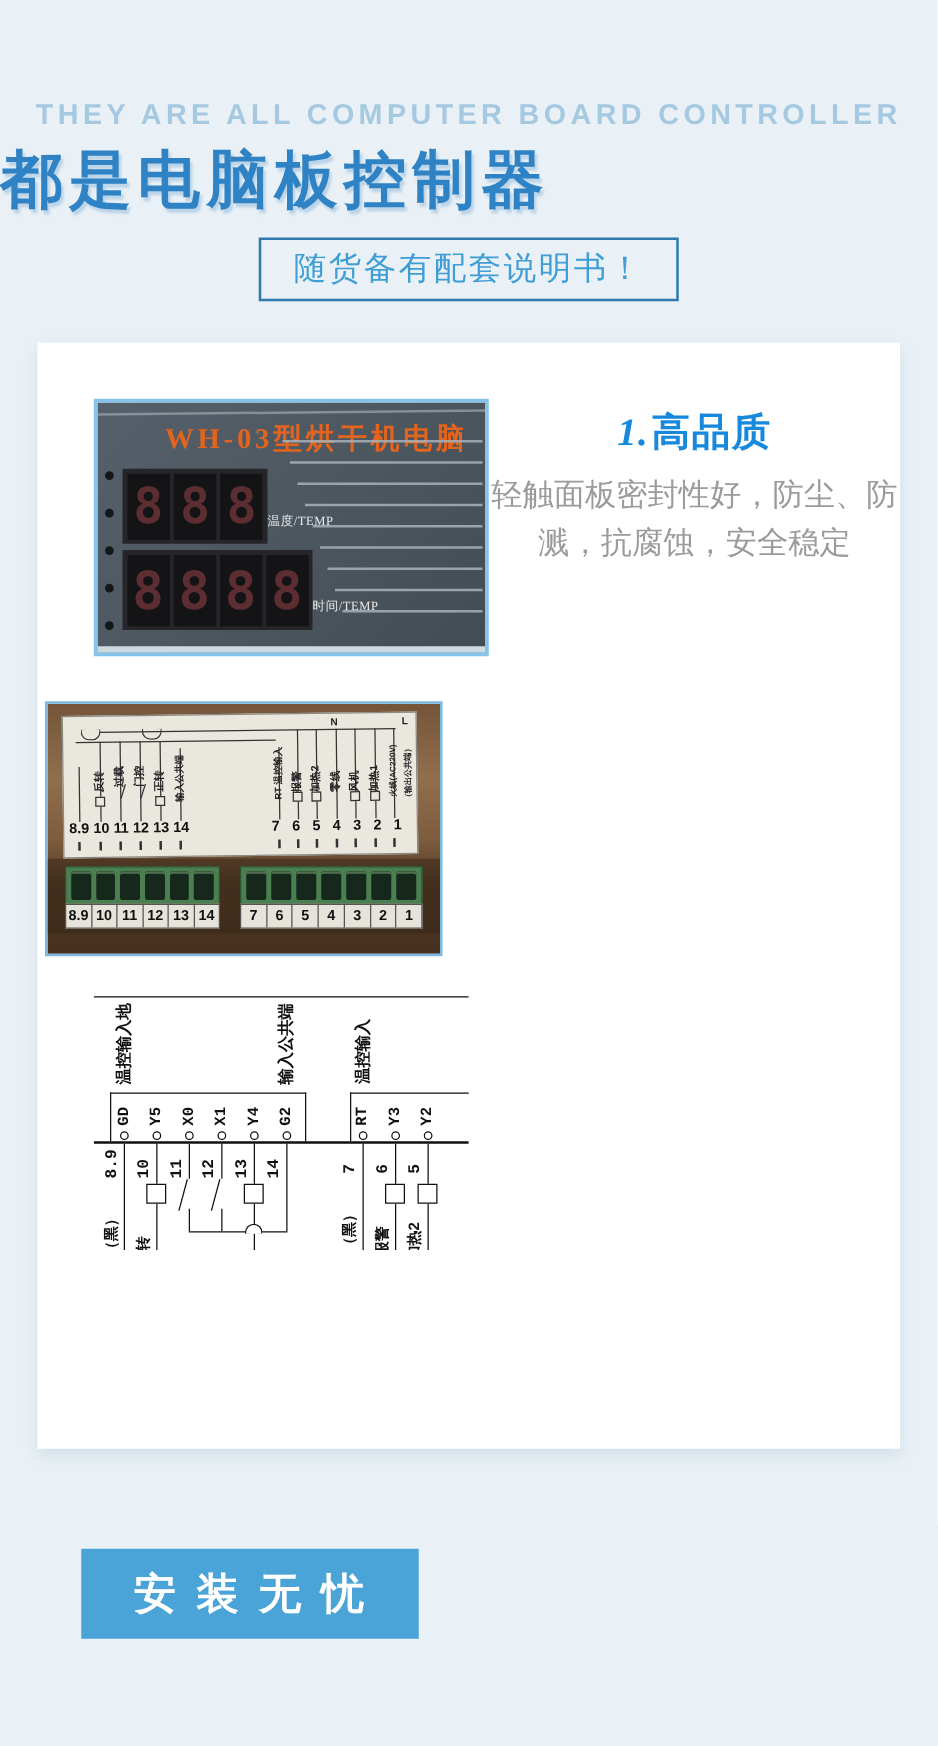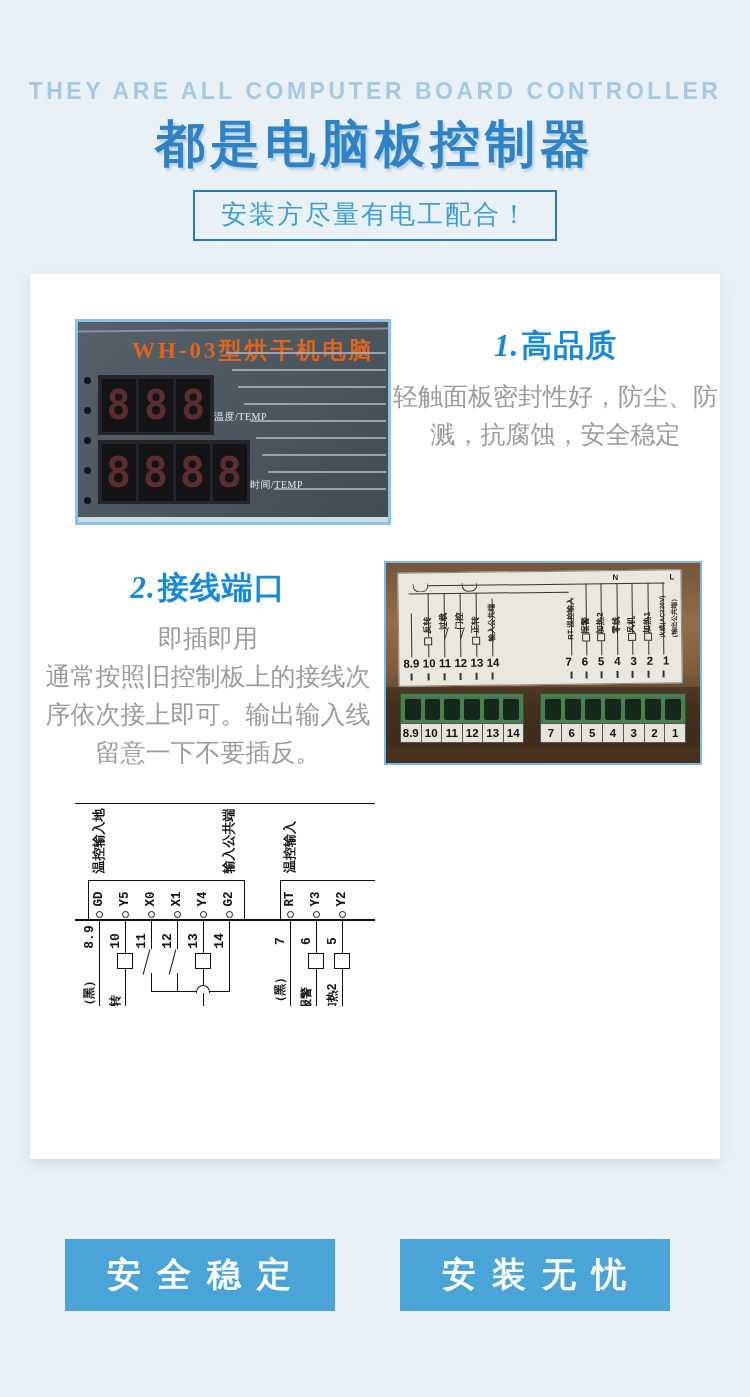--- a/index.html
+++ b/index.html
@@ -5,21 +5,21 @@
   html,body{margin:0;padding:0;}
   body{
     width:750px;height:1397px;overflow:hidden;
     background:#e9f1f6;
     font-family:"Liberation Sans",sans-serif;
     position:relative;
   }
   
   .en-sub{padding-top:78px;text-align:center;font-weight:bold;
     font-size:23px;letter-spacing:3.5px;color:#a6c9e2;}
-  .zh-title{margin-top:6px;text-align:center;font-weight:bold;
+  .zh-title{margin-top:6px;font-weight:bold;
     font-size:50px;letter-spacing:5px;color:#2f83c5;
     text-shadow:2px 3px 2px rgba(130,175,215,.45);}
   .tagwrap{text-align:center;margin-top:12px;}
   .tagbox{display:inline-block;border:2px solid #2e7aad;color:#3f9ed6;
     font-size:26px;padding:5px 26px 7px;letter-spacing:2px;background:transparent;}
   
   .card{width:690px;height:885px;margin:33px auto 0;background:#fff;
     box-shadow:0 5px 12px rgba(100,130,150,.18);box-sizing:border-box;padding-top:45px;}
   .row{display:flex;align-items:flex-start;}
   .row2{margin-top:36px;}
@@ -97,21 +97,21 @@
   .btn{width:270px;height:72px;background:#4ba4d7;color:#fff;font-size:34px;
     letter-spacing:16px;display:flex;align-items:center;justify-content:center;
     padding-left:14px;box-sizing:border-box;font-weight:bold;}
 </style>
 </head>
 <body>
 
 <div class="en-sub">THEY ARE ALL COMPUTER BOARD CONTROLLER</div>
 <div class="zh-title">都是电脑板控制器</div>
 <div class="tagwrap">
-  <span class="tagbox">安装方尽量有电工配合！</span>
+  <span class="tagbox">随货备有配套说明书！</span>
 </div>
 
 <div class="card">
 
   <div class="row row1">
     <div class="p1">
       <div class="p1-topline"></div>
       <div class="p1-title">WH-03型烘干机电脑</div>
       <div class="p1-leds">
         <div class="led"></div>
@@ -160,25 +160,20 @@
       <div class="pline" style="top:166px;left:196px;"></div>
       <div class="p1-bottom"></div>
     </div>
     <div class="tcol t1">
       <h3 class="sec"><span class="num">1.</span><span>高品质</span></h3>
       <p class="body">轻触面板密封性好，防尘、防溅，抗腐蚀，安全稳定</p>
     </div>
   </div>
 
   <div class="row row2">
-    <div class="tcol t2">
-      <h3 class="sec"><span class="num">2.</span><span>接线端口</span></h3>
-      <p class="sub">即插即用</p>
-      <p class="body">通常按照旧控制板上的接线次序依次接上即可。输出输入线留意一下不要插反。</p>
-    </div>
     <div class="p2">
       <div class="p2-band"></div>
       <div class="p2-label">
         <div class="hl2" style="left:29px;top:12px;width:237px;"></div>
         <div class="hl2" style="left:10px;top:20px;width:160px;"></div>
         <div class="dip" style="left:14px;top:10px;"></div>
         <div class="dip" style="left:63px;top:10px;"></div>
         <span class="busletter" style="left:214px;top:2px;">N</span>
         <span class="busletter" style="left:271px;top:2px;">L</span>
 
@@ -364,15 +359,14 @@
       <span class="rot blbl" style="left:14px;top:192px;">（黑）</span>
       <span class="rot blbl" style="left:40px;top:200px;">转</span>
       <span class="rot blbl" style="left:205px;top:192px;">1（黑）</span>
       <span class="rot blbl" style="left:231px;top:198px;">报警</span>
       <span class="rot blbl" style="left:257px;top:198px;">加热2</span>
     </div>
   </div>
 </div>
 
 <div class="btnrow">
-  <div class="btn">安全稳定</div>
   <div class="btn">安装无忧</div>
 </div>
 
 </body></html>

